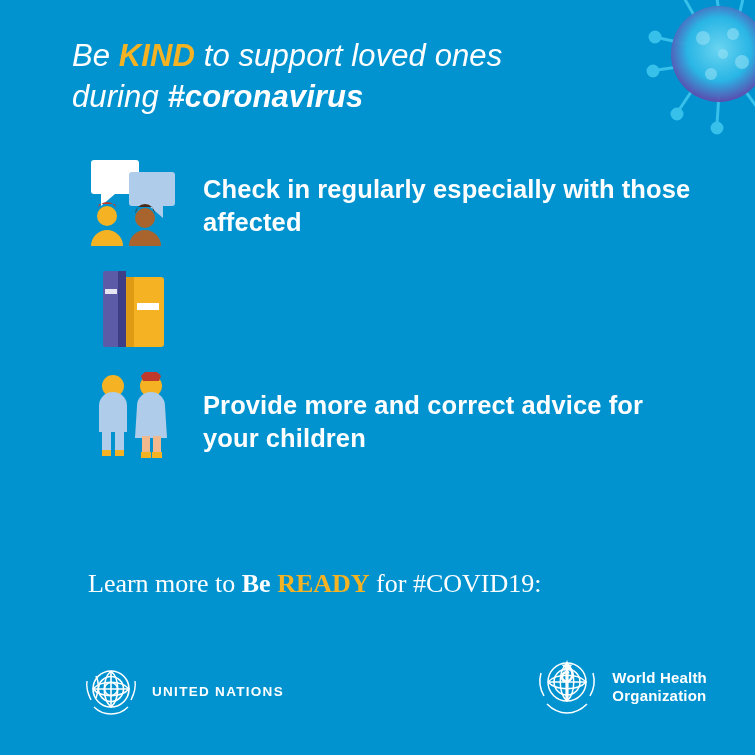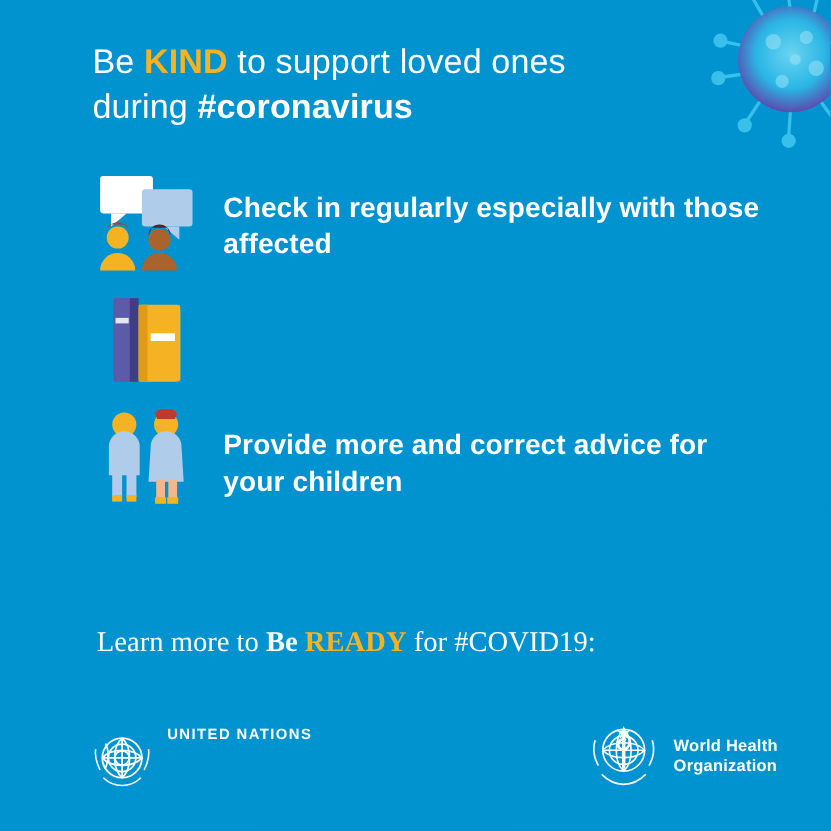--- a/index.html
+++ b/index.html
@@ -28,28 +28,29 @@
     top: -18px;
     right: -22px;
     width: 190px;
     height: 190px;
     pointer-events: none;
   }
 
   
   .headline {
     position: absolute;
-    left: 84px;
+    left: 72px;
     top: 36px;
     width: 560px;
     color: #ffffff;
     font-size: 31px;
     line-height: 1.32;
     font-weight: 400;
     letter-spacing: 0.1px;
+    font-style: italic;
   }
   .headline .kind {
     color: #F5B323;
     font-weight: 700;
   }
   .headline .tag {
     font-weight: 700;
     color: #ffffff;
   }
 
@@ -111,21 +112,21 @@
     font-size: 26.5px;
     margin-top: 2px;
   }
 
   
   .un-logo {
     position: absolute;
     left: 82px;
     top: 660px;
     display: flex;
-    align-items: flex-start;
+    align-items: center;
   }
   .un-logo .un-text {
     color: #ffffff;
     font-size: 13.5px;
     letter-spacing: 1.3px;
     font-weight: 700;
     margin-left: 12px;
   }
   .who-logo {
     position: absolute;

